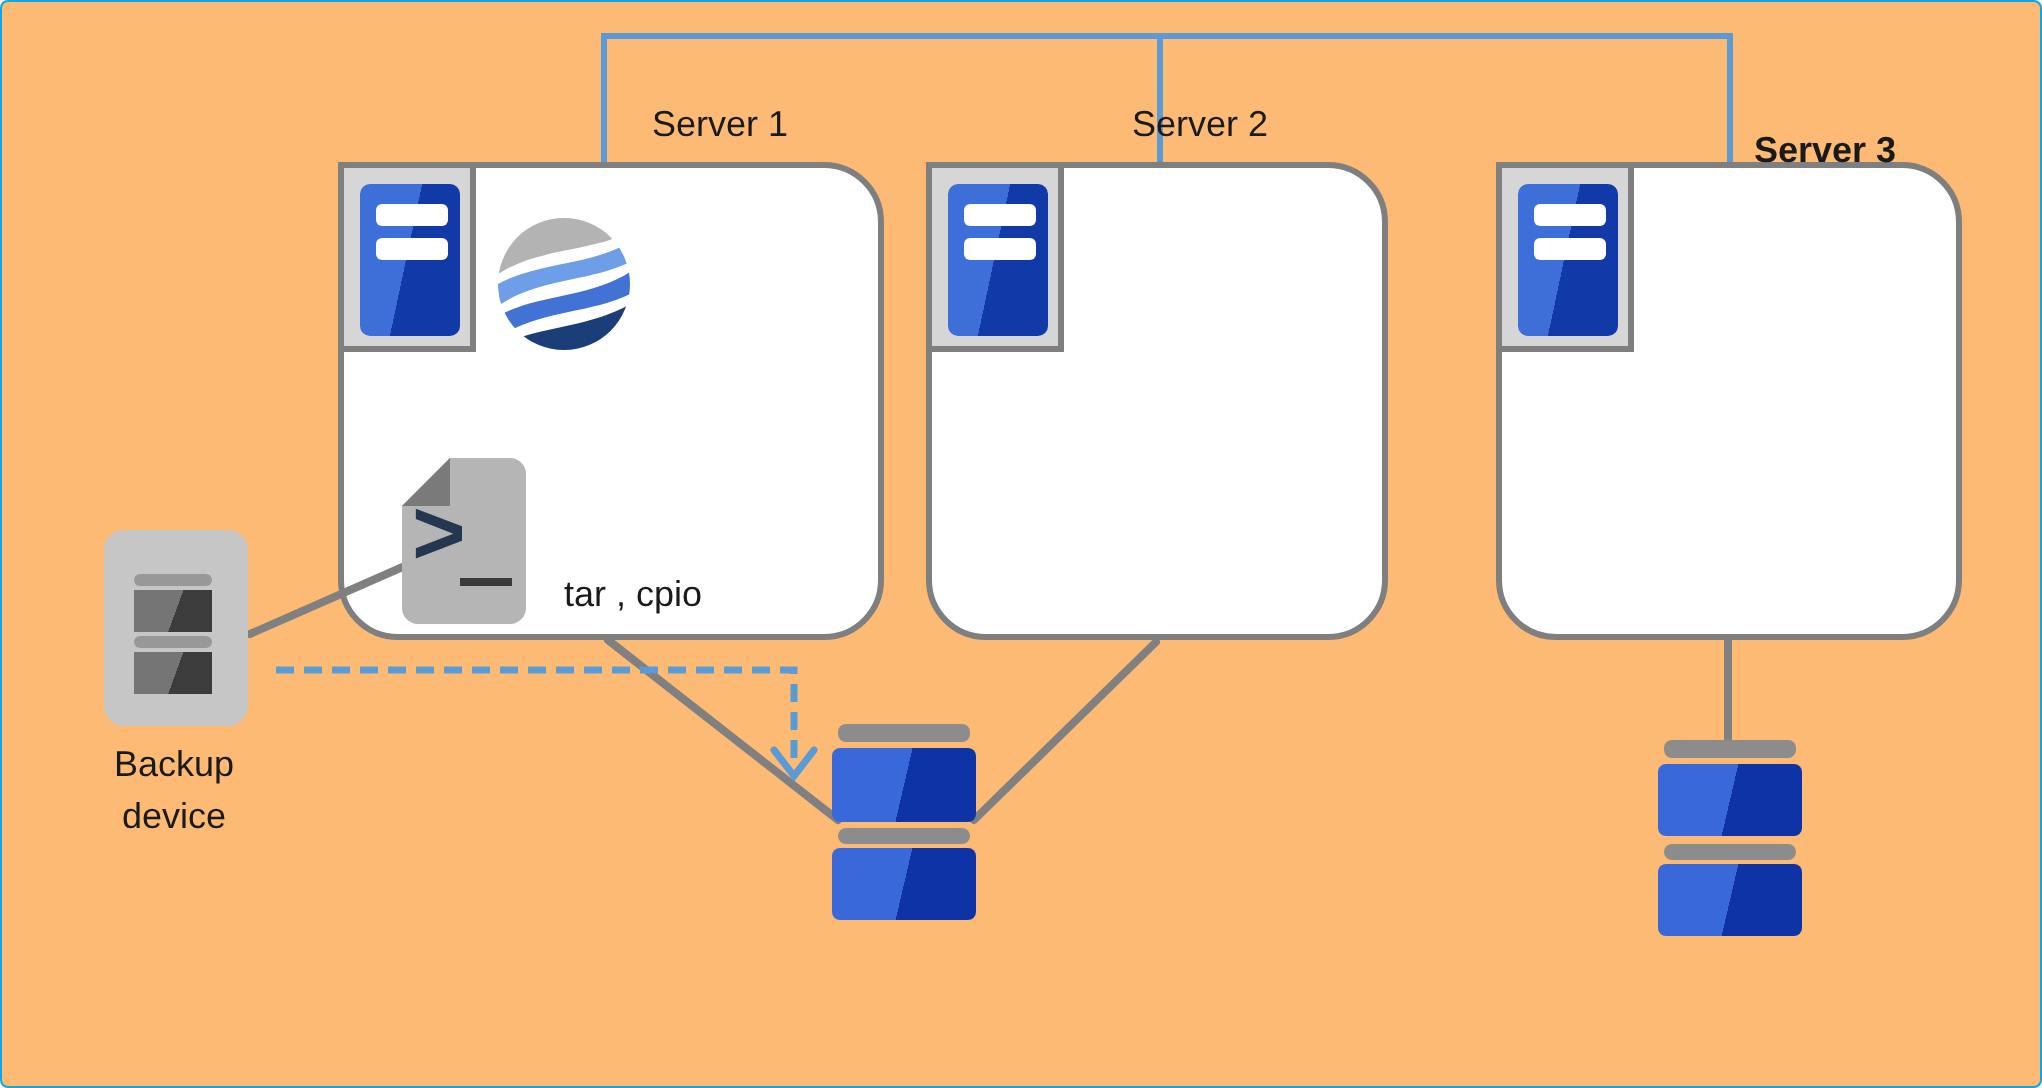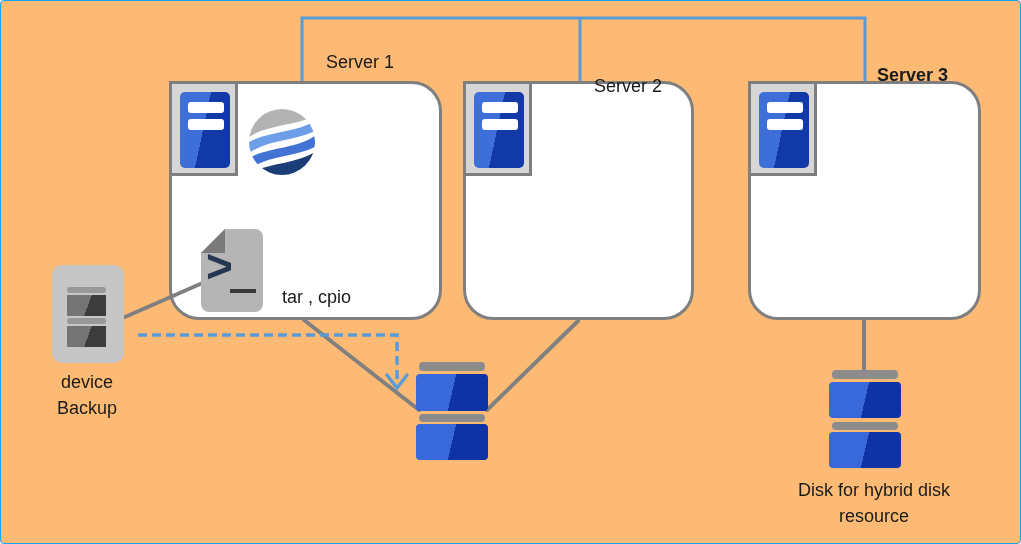--- a/index.html
+++ b/index.html
@@ -50,21 +50,21 @@
       <line x1="303" y1="319" x2="418" y2="409"></line>
       <line x1="577" y1="320" x2="486" y2="409"></line>
       <line x1="863" y1="319" x2="863" y2="372"></line>
     </g>
 
     <path d="M137,334 L396,334 L396,378" fill="none" stroke="#5B9BD5" stroke-width="3.5" stroke-dasharray="9 5"></path>
     <path d="M386,374 L396,387 L406,374" fill="none" stroke="#5B9BD5" stroke-width="3.5" stroke-linecap="round"></path>
   </svg>
 
   <div class="abs label" style="left:325px;top:48px;">Server 1</div>
-  <div class="abs label" style="left:593px;top:48px;margin-top:24px;">Server 2</div>
+  <div class="abs label" style="left:565px;top:48px;">Server 2</div>
   <div class="abs label" style="left:876px;top:61px;font-weight:bold;">Server 3</div>
 
   <div class="server-frame" style="left:168px;top:80px;">
     <div class="server-unit">
       <span class="server-bar" style="top:10px;"></span>
       <span class="server-bar" style="top:27px;"></span>
     </div>
   </div>
   <div class="server-frame" style="left:462px;top:80px;">
     <div class="server-unit">
@@ -102,37 +102,33 @@
   </div>
   <div class="abs label" style="left:281px;top:254px;margin-top:29px;">tar , cpio</div>
 
   <div class="backup">
     <span class="bk-bar" style="top:22px;"></span>
     <span class="bk-bay" style="top:30px;"></span>
     <span class="bk-bar" style="top:53px;"></span>
     <span class="bk-bay" style="top:61px;"></span>
   </div>
   <div class="abs label center" style="left:26px;top:368px;width:120px;">
+    <div>Backup</div>
     <div>device</div>
-    <div>Backup</div>
   </div>
 
   <div class="abs" style="left:415px;top:361px;width:72px;height:97px;">
     <span class="disk-cap" style="top:0;"></span>
     <span class="disk-body" style="top:12px;"></span>
     <span class="disk-cap" style="top:52px;height:8px;"></span>
     <span class="disk-body" style="top:62px;height:36px;"></span>
   </div>
   <div class="abs label center" style="left:330px;top:466px;width:244px;">
   </div>
 
   <div class="abs" style="left:828px;top:369px;width:72px;height:97px;">
     <span class="disk-cap" style="top:0;"></span>
     <span class="disk-body" style="top:12px;height:36px;"></span>
     <span class="disk-cap" style="top:52px;height:8px;"></span>
     <span class="disk-body" style="top:62px;height:36px;"></span>
   </div>
-  <div class="abs label center" style="left:753px;top:476px;width:240px;">
-    <div>Disk for hybrid disk</div>
-    <div>resource</div>
-  </div>
 
 </div>
 
 </body></html>

